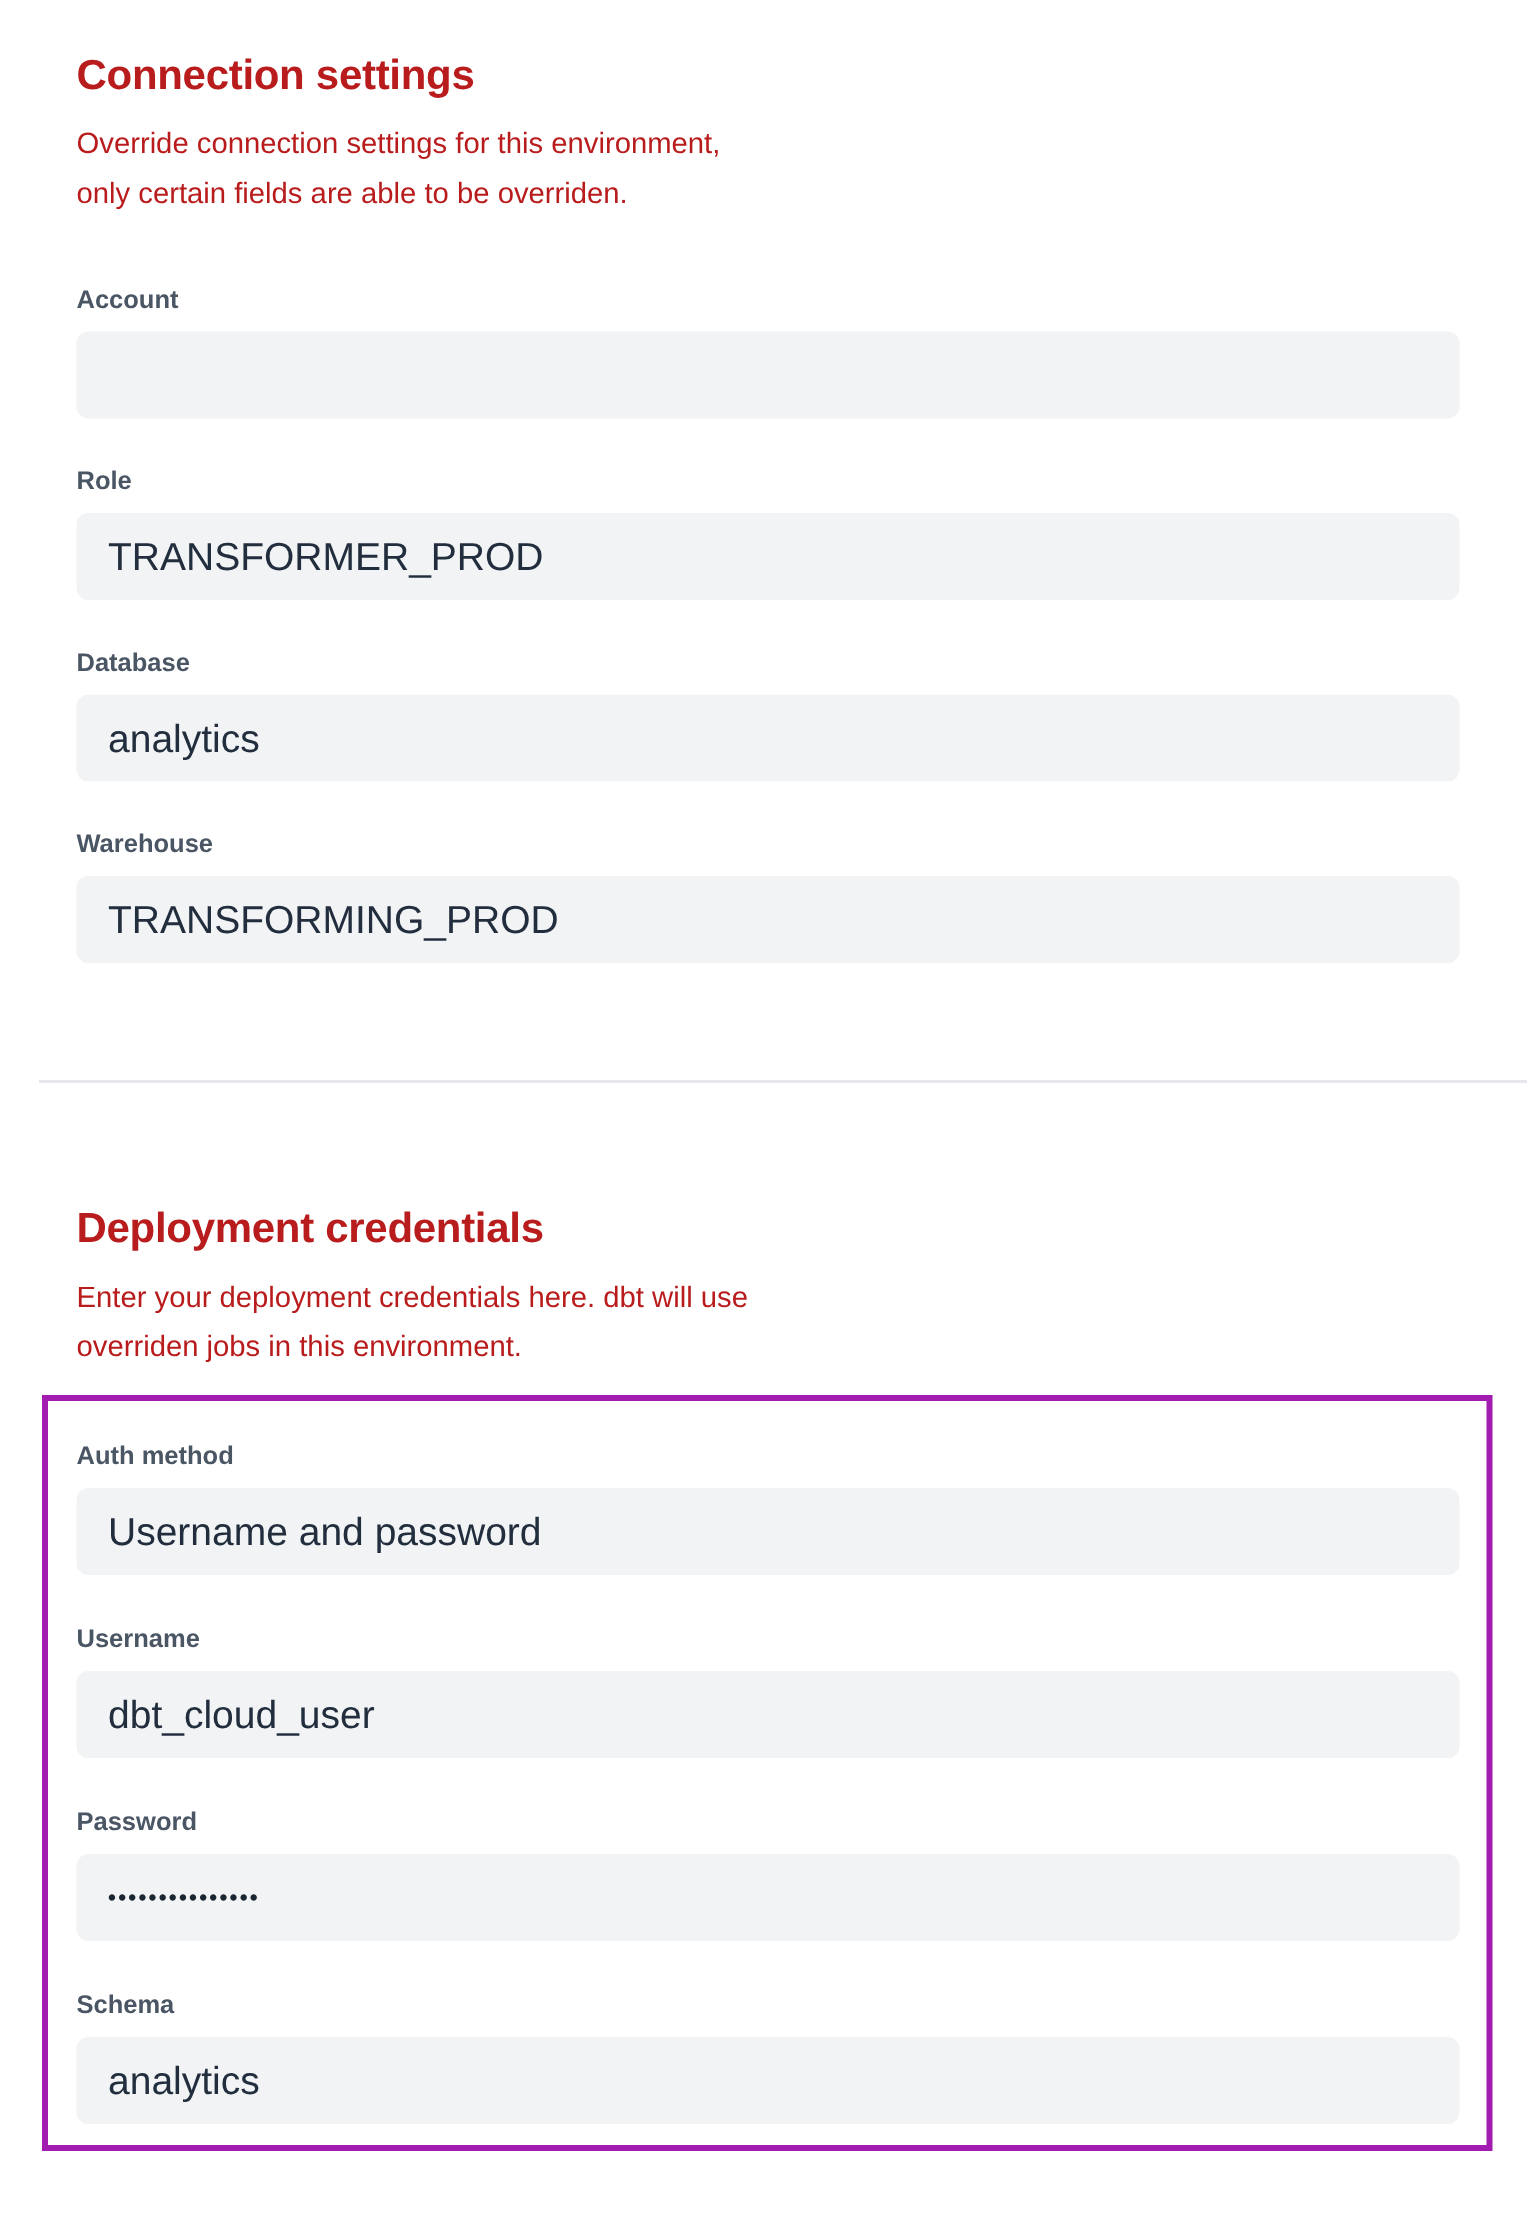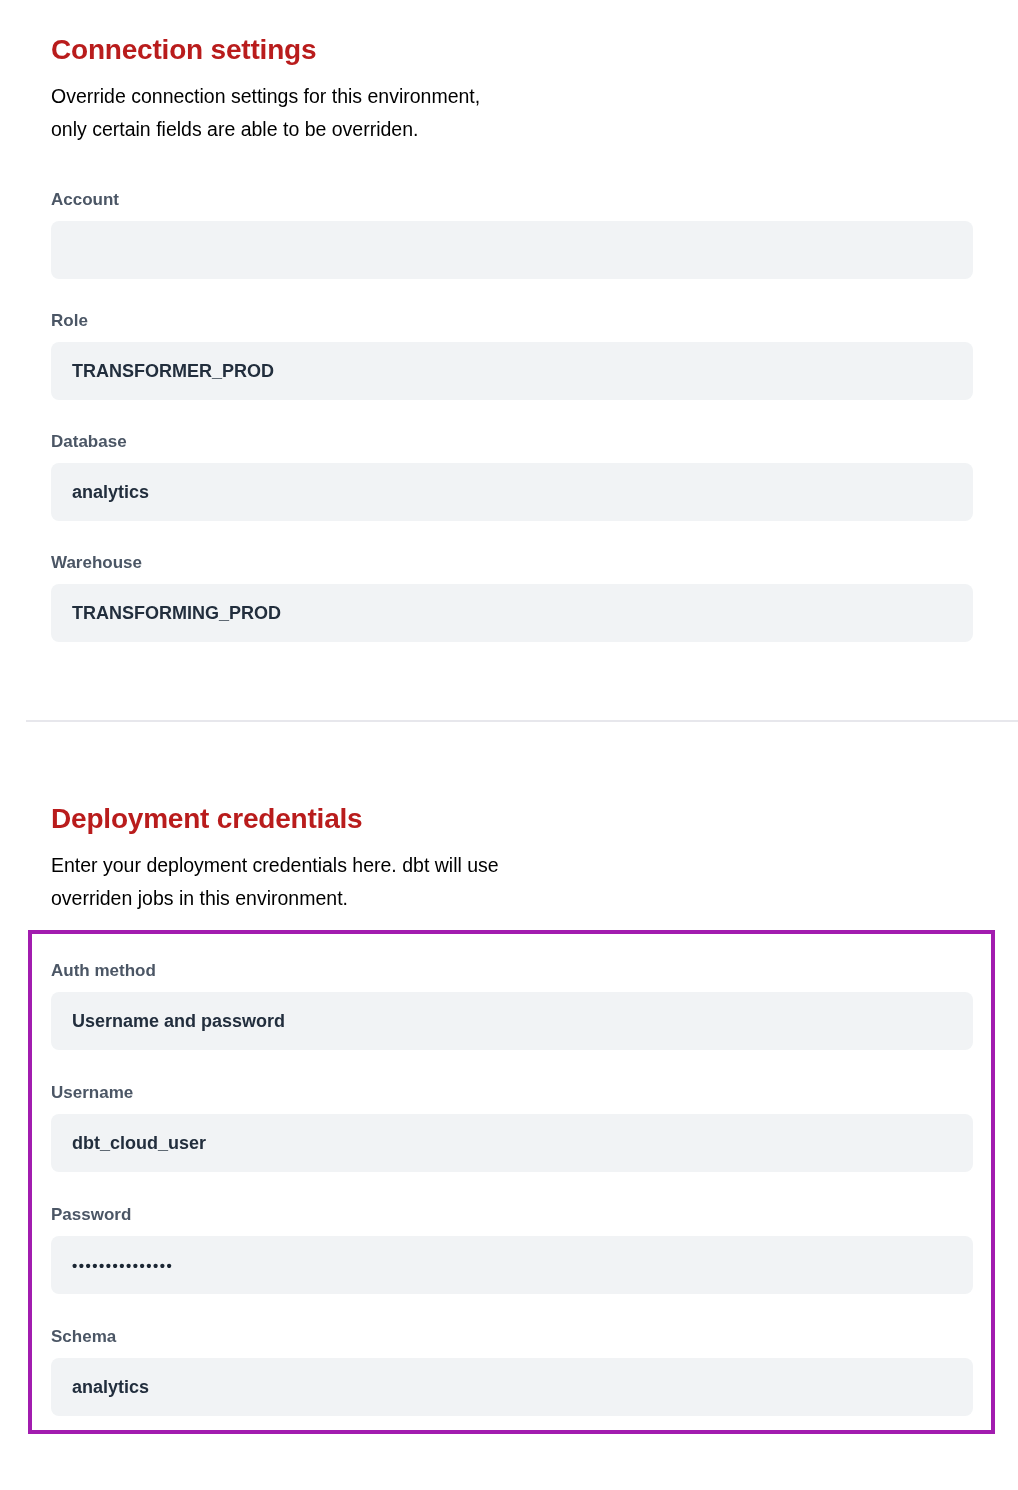--- a/index.html
+++ b/index.html
@@ -13,21 +13,21 @@
   .section-title {
     font-size: 28px;
     font-weight: 700;
     color: #b91c1c;
     letter-spacing: -0.2px;
     line-height: 34px;
     margin-bottom: 13px;
   }
   .section-subtitle {
     font-size: 19.5px;
-    color: #000000;
+    color: #b91c1c;
     line-height: 33px;
   }
   .subtitle-block { margin-bottom: 44px; }
   .subtitle-block-2 { margin-bottom: 15px; }
 
   .field-group { margin-bottom: 32px; }
   .field-group:last-child { margin-bottom: 0; }
   .field-label {
     display: block;
     font-size: 17px;
@@ -39,23 +39,22 @@
   .field-input {
     display: block;
     width: 100%;
     height: 58px;
     background: #f1f3f5;
     border: none;
     outline: none;
     border-radius: 8px;
     padding: 0 21px;
     font-family: "Liberation Sans", "DejaVu Sans", sans-serif;
-    font-size: 18px;
+    font-size: 26px;
     color: #222e3d;
-    font-weight: bold;
   }
   .field-input.masked {
     font-size: 15px;
     font-weight: 700;
     letter-spacing: 1.5px;
     color: #1b2633;
   }
 
   .divider {
     height: 2px;

